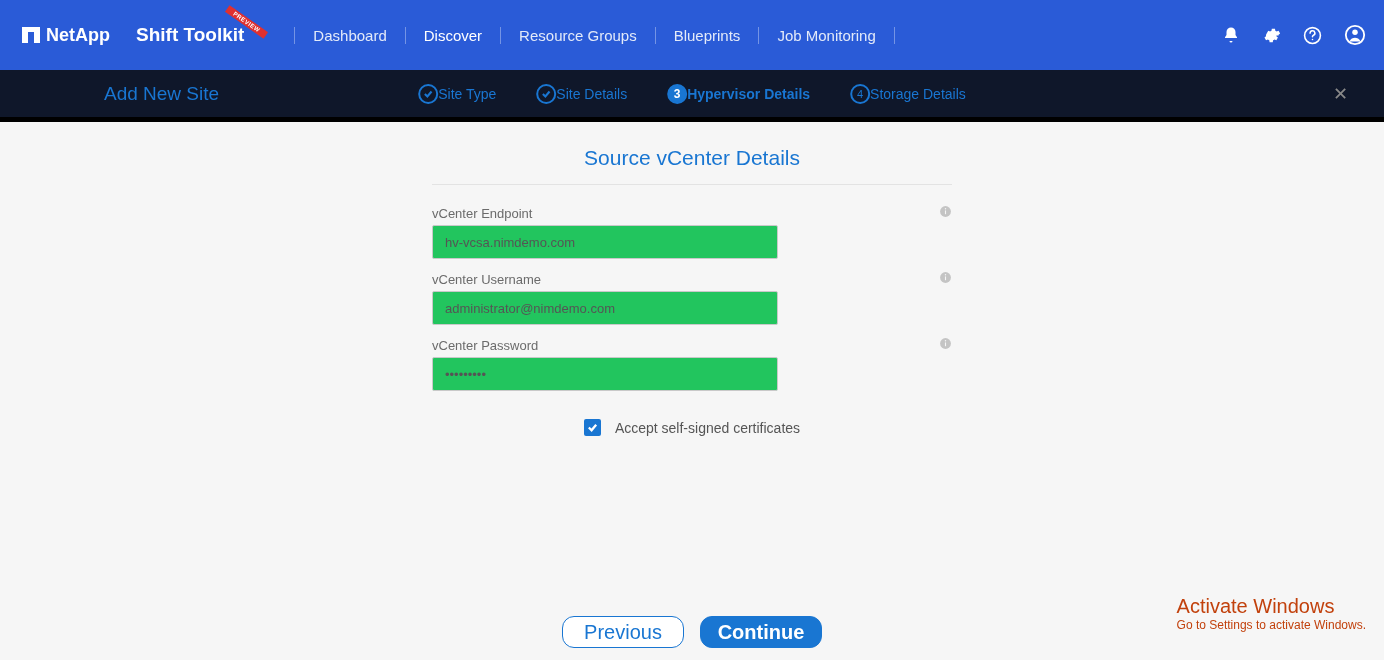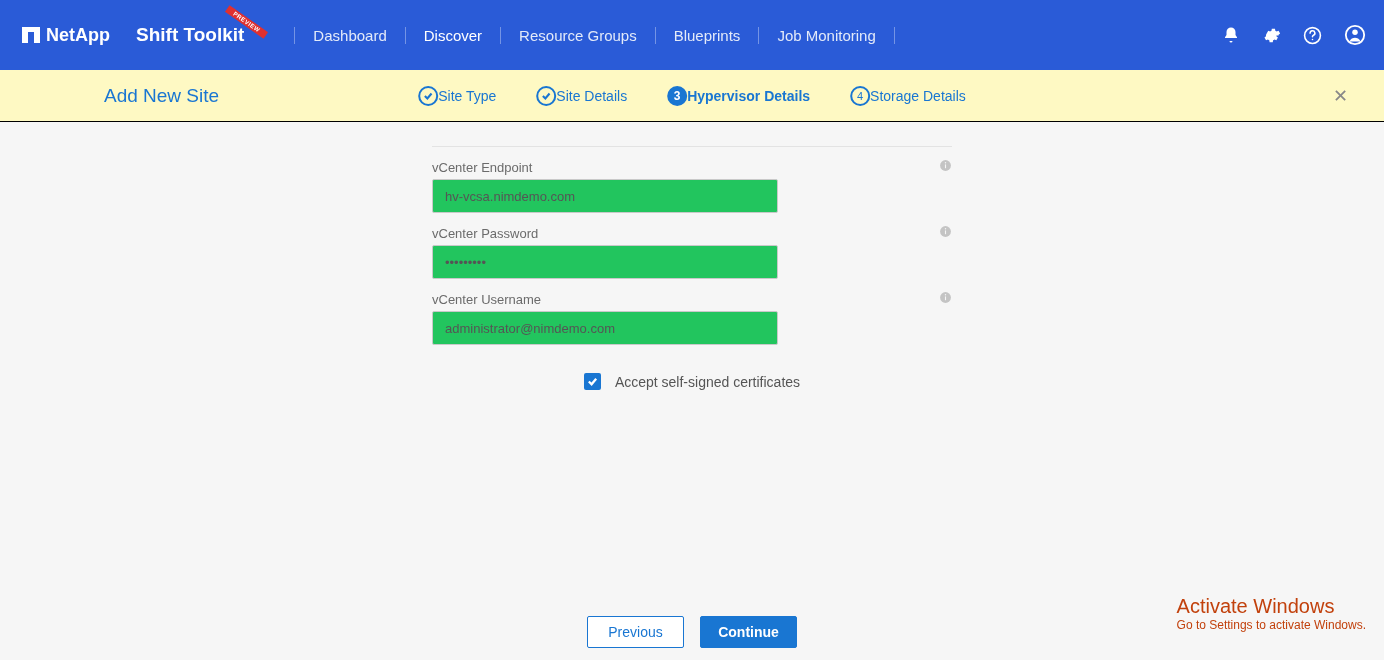--- a/index.html
+++ b/index.html
@@ -61,26 +61,26 @@
       cursor: pointer;
     }
     .nav-item:first-child { border-left: 1px solid rgba(255,255,255,.35); }
     .nav-item + .nav-item { border-left: none; }
     .nav-item.active { color: #fff; }
     .topbar-right { margin-left: auto; display: flex; gap: 22px; align-items: center; }
     .topbar-right svg { cursor: pointer; }
 
     .subbar {
       height: 52px;
-      border-bottom: 1px solid #000000;
+      border-bottom: 5px solid #000000;
       display: flex;
       align-items: center;
       padding: 0 30px 0 104px;
       position: relative;
-      background: #fef9c3;
+      background: #0f172a;
     }
     .subbar-title { color: #1976d2; font-size: 19px; }
     .steps { position: absolute; left: 50%; transform: translateX(-50%); display: flex; gap: 40px; align-items: center; }
     .step { display: flex; align-items: center; gap: 0; cursor: pointer; }
     .step-ico {
       width: 20px; height: 20px; border: 2px solid #1976d2; border-radius: 50%;
       display: flex; align-items: center; justify-content: center;
       color: #1976d2; font-size: 11px;
     }
     .step.done .step-ico svg { display: block; }
@@ -89,20 +89,21 @@
     .step-label { font-size: 14px; color: #1976d2; }
     .close-x { margin-left: auto; color: #888; font-size: 18px; cursor: pointer; padding: 6px; }
 
     .content { background: #f6f6f6; padding: 24px 0 0 0; height: calc(100% - 112px); }
     .page-heading { text-align: center; color: #1976d2; font-size: 21px; margin-bottom: 14px; }
 
     .form {
       width: 520px;
       margin: 0 auto;
       border-top: 1px solid #e3e3e3;
+      padding-top: 8px;
     }
     .field { margin-top: 12px; }
     .field-head { display: flex; align-items: center; margin-bottom: 4px; }
     .field-label { color: #6b6b6b; font-size: 13px; }
     .info-icon { margin-left: auto; color: #c4c4c4; }
     .text-input {
       width: 346px;
       height: 34px;
       border: 1px solid #c9c9c9;
       border-radius: 2px;
@@ -118,21 +119,21 @@
 
     .footer {
       position: absolute;
       bottom: 0;
       width: 100%;
       display: flex;
       gap: 16px;
       justify-content: center;
       padding: 12px 0;
     }
-    .btn { width: 97px; height: 32px; font-size: 14px; border-radius: 2px; cursor:pointer; }
+    .btn { width: 122px; height: 32px; font-size: 20px; border-radius: 12px; cursor:pointer; }
     .btn-sec { background:#fff; border:1px solid #1976d2; color:#1976d2; }
     .btn-pri { background:#1976d2; border:1px solid #1976d2; color:#fff; font-weight:600; }
 
     .watermark { position:absolute; right:18px; bottom:28px; text-align:left; color:#c2410c; }
     .watermark .w1 { font-size:20px; }
     .watermark .w2 { font-size:12px; }
   </style>
 </head>
 <body>
 
@@ -198,58 +199,59 @@
     </div>
     <div class="step">
       <span class="step-ico">4</span>
       <span class="step-label">Storage Details</span>
     </div>
   </div>
   <div class="close-x">✕</div>
 </div>
 
 <div class="content">
+  <div class="page-heading">Source vCenter Details</div>
   <div class="form">
 
     <div class="field">
       <div class="field-head">
         <span class="field-label">vCenter Endpoint</span>
         <span class="info-icon"><svg width="13" height="13" viewBox="0 0 24 24" fill="#c4c4c4">
               <circle cx="12" cy="12" r="10"></circle>
               <rect x="11" y="10" width="2" height="7" fill="#f6f6f6"></rect>
               <circle cx="12" cy="7" r="1.3" fill="#f6f6f6"></circle>
             </svg></span>
       </div>
       <input type="text" class="text-input" value="hv-vcsa.nimdemo.com" style="">
     </div>
 
     <div class="field">
       <div class="field-head">
+        <span class="field-label">vCenter Username</span>
+        <span class="info-icon"><svg width="13" height="13" viewBox="0 0 24 24" fill="#c4c4c4">
+              <circle cx="12" cy="12" r="10"></circle>
+              <rect x="11" y="10" width="2" height="7" fill="#f6f6f6"></rect>
+              <circle cx="12" cy="7" r="1.3" fill="#f6f6f6"></circle>
+            </svg></span>
+      </div>
+      <input type="text" class="text-input" value="administrator@nimdemo.com" style="">
+    </div>
+
+    <div class="field">
+      <div class="field-head">
         <span class="field-label">vCenter Password</span>
         <span class="info-icon"><svg width="13" height="13" viewBox="0 0 24 24" fill="#c4c4c4">
               <circle cx="12" cy="12" r="10"></circle>
               <rect x="11" y="10" width="2" height="7" fill="#f6f6f6"></rect>
               <circle cx="12" cy="7" r="1.3" fill="#f6f6f6"></circle>
             </svg></span>
       </div>
       <input type="text" class="text-input" value="•••••••••" style="">
     </div>
 
-    <div class="field">
-      <div class="field-head">
-        <span class="field-label">vCenter Username</span>
-        <span class="info-icon"><svg width="13" height="13" viewBox="0 0 24 24" fill="#c4c4c4">
-              <circle cx="12" cy="12" r="10"></circle>
-              <rect x="11" y="10" width="2" height="7" fill="#f6f6f6"></rect>
-              <circle cx="12" cy="7" r="1.3" fill="#f6f6f6"></circle>
-            </svg></span>
-      </div>
-      <input type="text" class="text-input" value="administrator@nimdemo.com" style="">
-    </div>
-
 
     <div class="check-row">
       <div class="chk">
         <svg width="11" height="11" viewBox="0 0 12 12" fill="none" stroke-width="2.5">
             <path d="M2 6l3 3 5-6"></path>
           </svg>
       </div>
       <span class="chk-label">Accept self-signed certificates</span>
     </div>
   </div>

